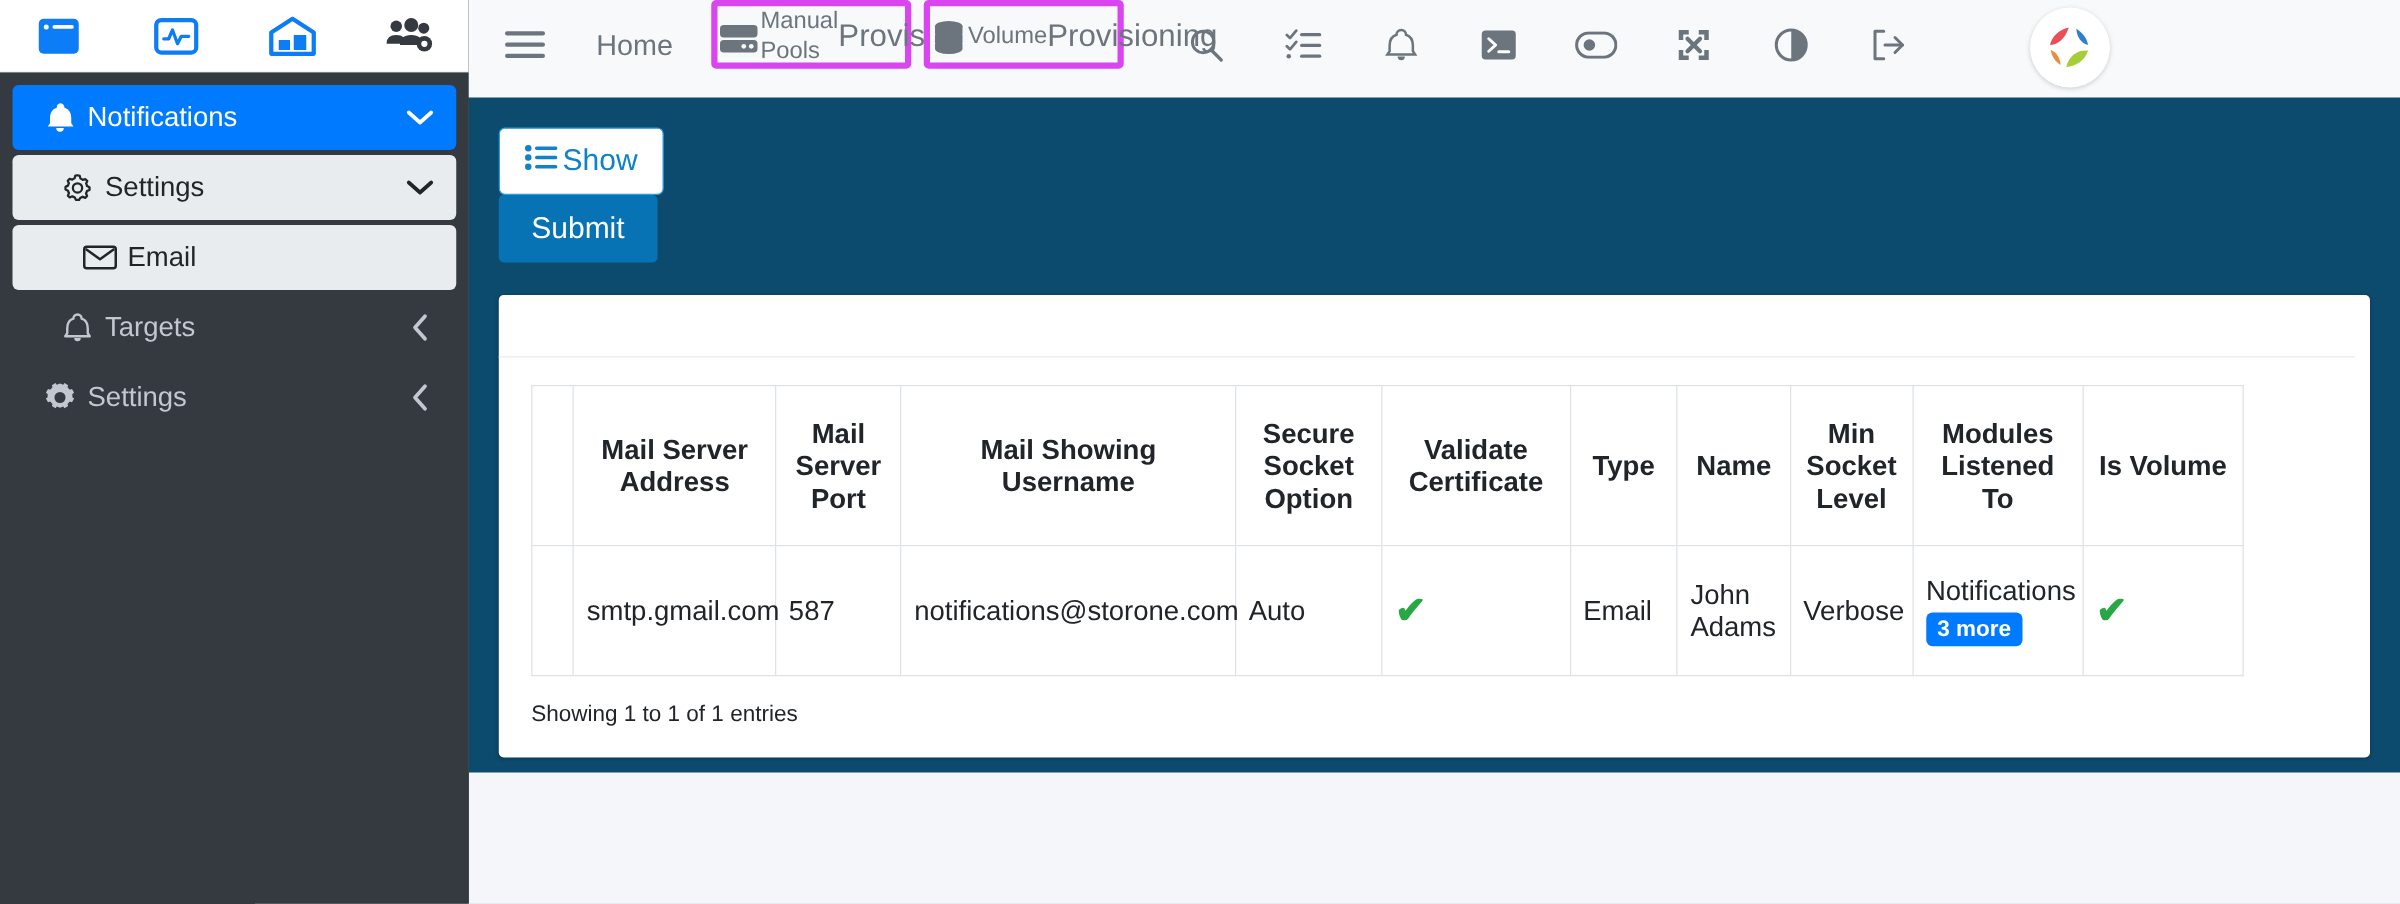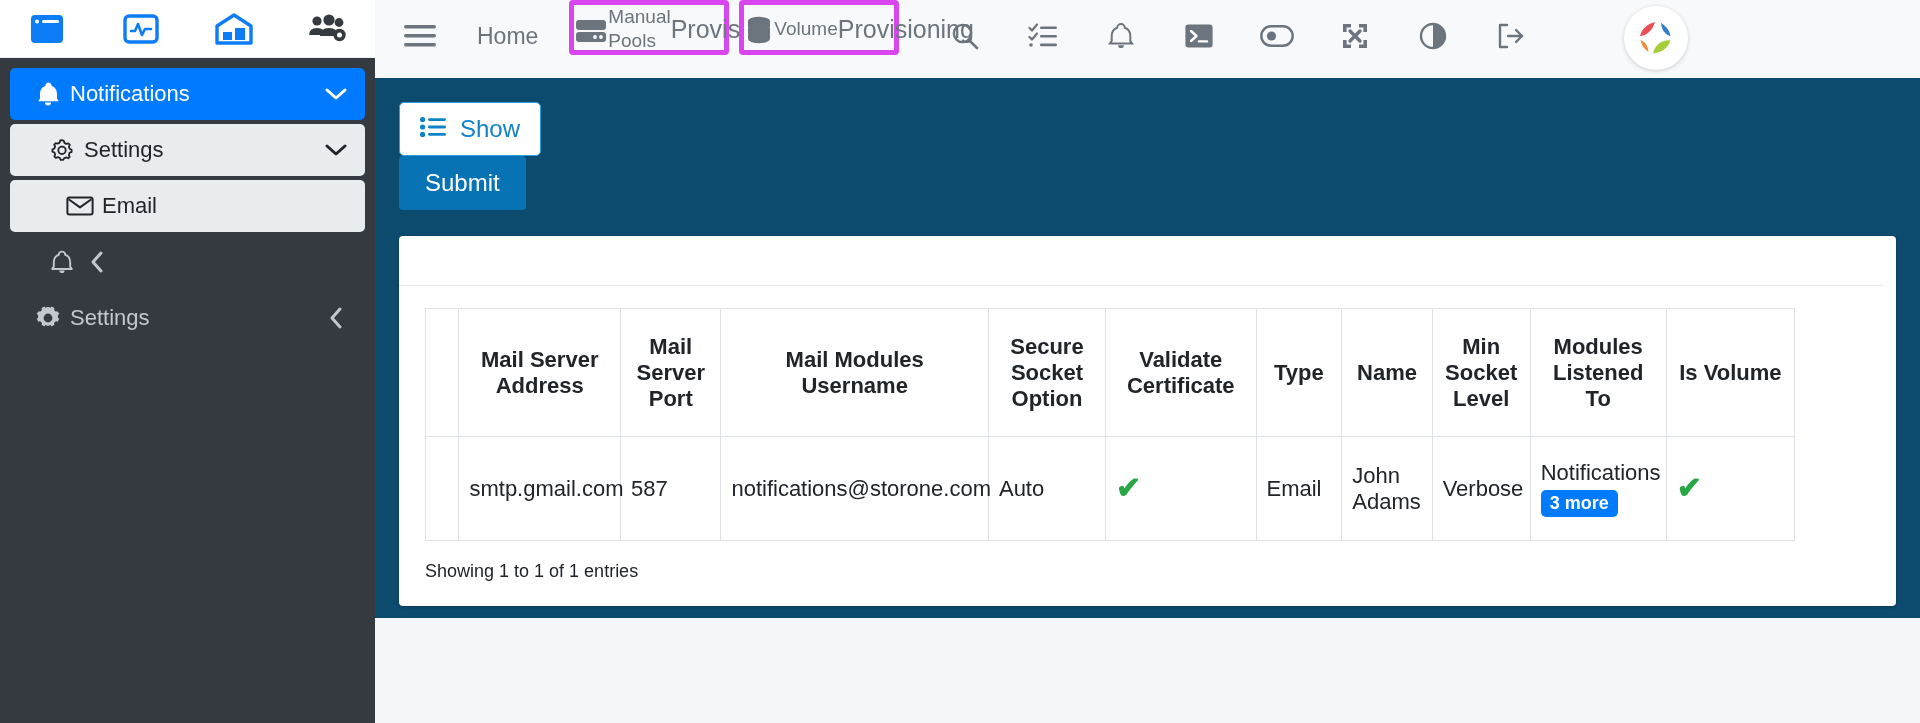--- a/index.html
+++ b/index.html
@@ -63,21 +63,21 @@
   .tb-ico { width: 78px; height:72px; display:flex; align-items:center; justify-content:center; cursor:pointer; }
 
   .tb-logo { position:absolute; right: 232px; top: 6px; width: 64px; height: 64px;
              border-radius:50%; background:#fff; display:flex;align-items:center;justify-content:center;
              box-shadow: 0 1px 4px rgba(0,0,0,.18); cursor:pointer; }
 
   
   .content { flex: 1; padding: 24px 24px 0 24px; min-width: 0; overflow: hidden; }
 
   .btn-show {
-    display:inline-flex; align-items:center; gap: 14px;
+    display:inline-flex; align-items:center; gap: 4px;
     background:#fff; border:1px solid #2d9cdb; color:#0f82c8;
     border-radius:5px; padding: 12px 20px; font-size: 24px; cursor:pointer;
   }
   .btn-submit {
     display:inline-flex; align-items:center; justify-content:center;
     background:#0773b5; color:#fff; border:none; border-radius:4px;
     padding: 13px 26px; font-size: 24px; cursor:pointer; 
   }
 
   .card {
@@ -188,20 +188,21 @@
         <span class="ni-caret"></span>
       </div>
 
       <div class="nav-item lvl2">
         <span class="ni-icon">
           <svg width="22" height="26" viewBox="0 0 22 26" aria-hidden="true">
             <path d="M11 2.6 a3.3 3.3 0 0 1 3.3 3.3 c3.7 1.1 4.9 4.3 4.9 7.7 v4.0 l1.6 2.4 H1.2 L2.8 17.6 v-4.0 c0-3.4 1.2-6.6 4.9-7.7 A3.3 3.3 0 0 1 11 2.6 Z" fill="none" stroke="#c2c7d0" stroke-width="1.9" stroke-linejoin="round"></path>
             <path d="M8.4 21.4 h5.2 a2.6 2.6 0 0 1 -5.2 0 Z" fill="#c2c7d0"></path>
           </svg>
         </span>
+        <span class="ni-label">Targets</span>
         <span class="ni-caret">
           <svg width="14" height="22" viewBox="0 0 14 22" aria-hidden="true">
             <polyline points="11,2 3,11 11,20" fill="none" stroke="#c2c7d0" stroke-width="3" stroke-linecap="round" stroke-linejoin="round"></polyline>
           </svg>
         </span>
       </div>
 
       <div class="nav-item">
         <span class="ni-icon">
           <svg width="28" height="28" viewBox="0 0 28 28" aria-hidden="true">
@@ -355,21 +356,21 @@
       <div class="card">
         <div class="card-strip"></div>
 
         <div class="table-wrap">
           <table class="dt">
             <thead>
               <tr>
                 <th class="th-pad" style="width:30px"></th>
                 <th style="width:145px">Mail Server Address</th>
                 <th style="width:90px">Mail Server Port</th>
-                <th style="width:240px">Mail Modules Username</th>
+                <th style="width:240px">Mail Showing Username</th>
                 <th style="width:105px">Secure Socket Option</th>
                 <th style="width:135px">Validate Certificate</th>
                 <th style="width:77px">Type</th>
                 <th style="width:81px">Name</th>
                 <th style="width:88px">Min Socket Level</th>
                 <th style="width:122px">Modules Listened To</th>
                 <th style="width:115px">Is Volume</th>
               </tr>
             </thead>
             <tbody>

